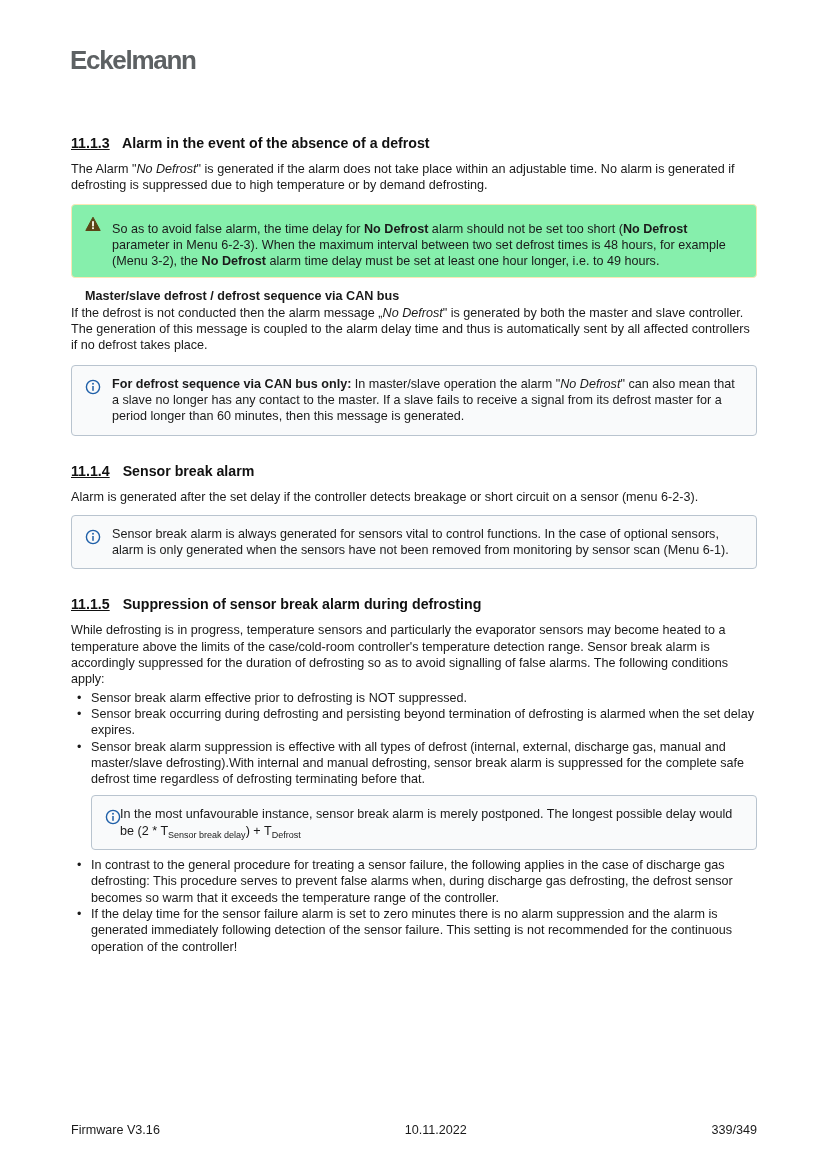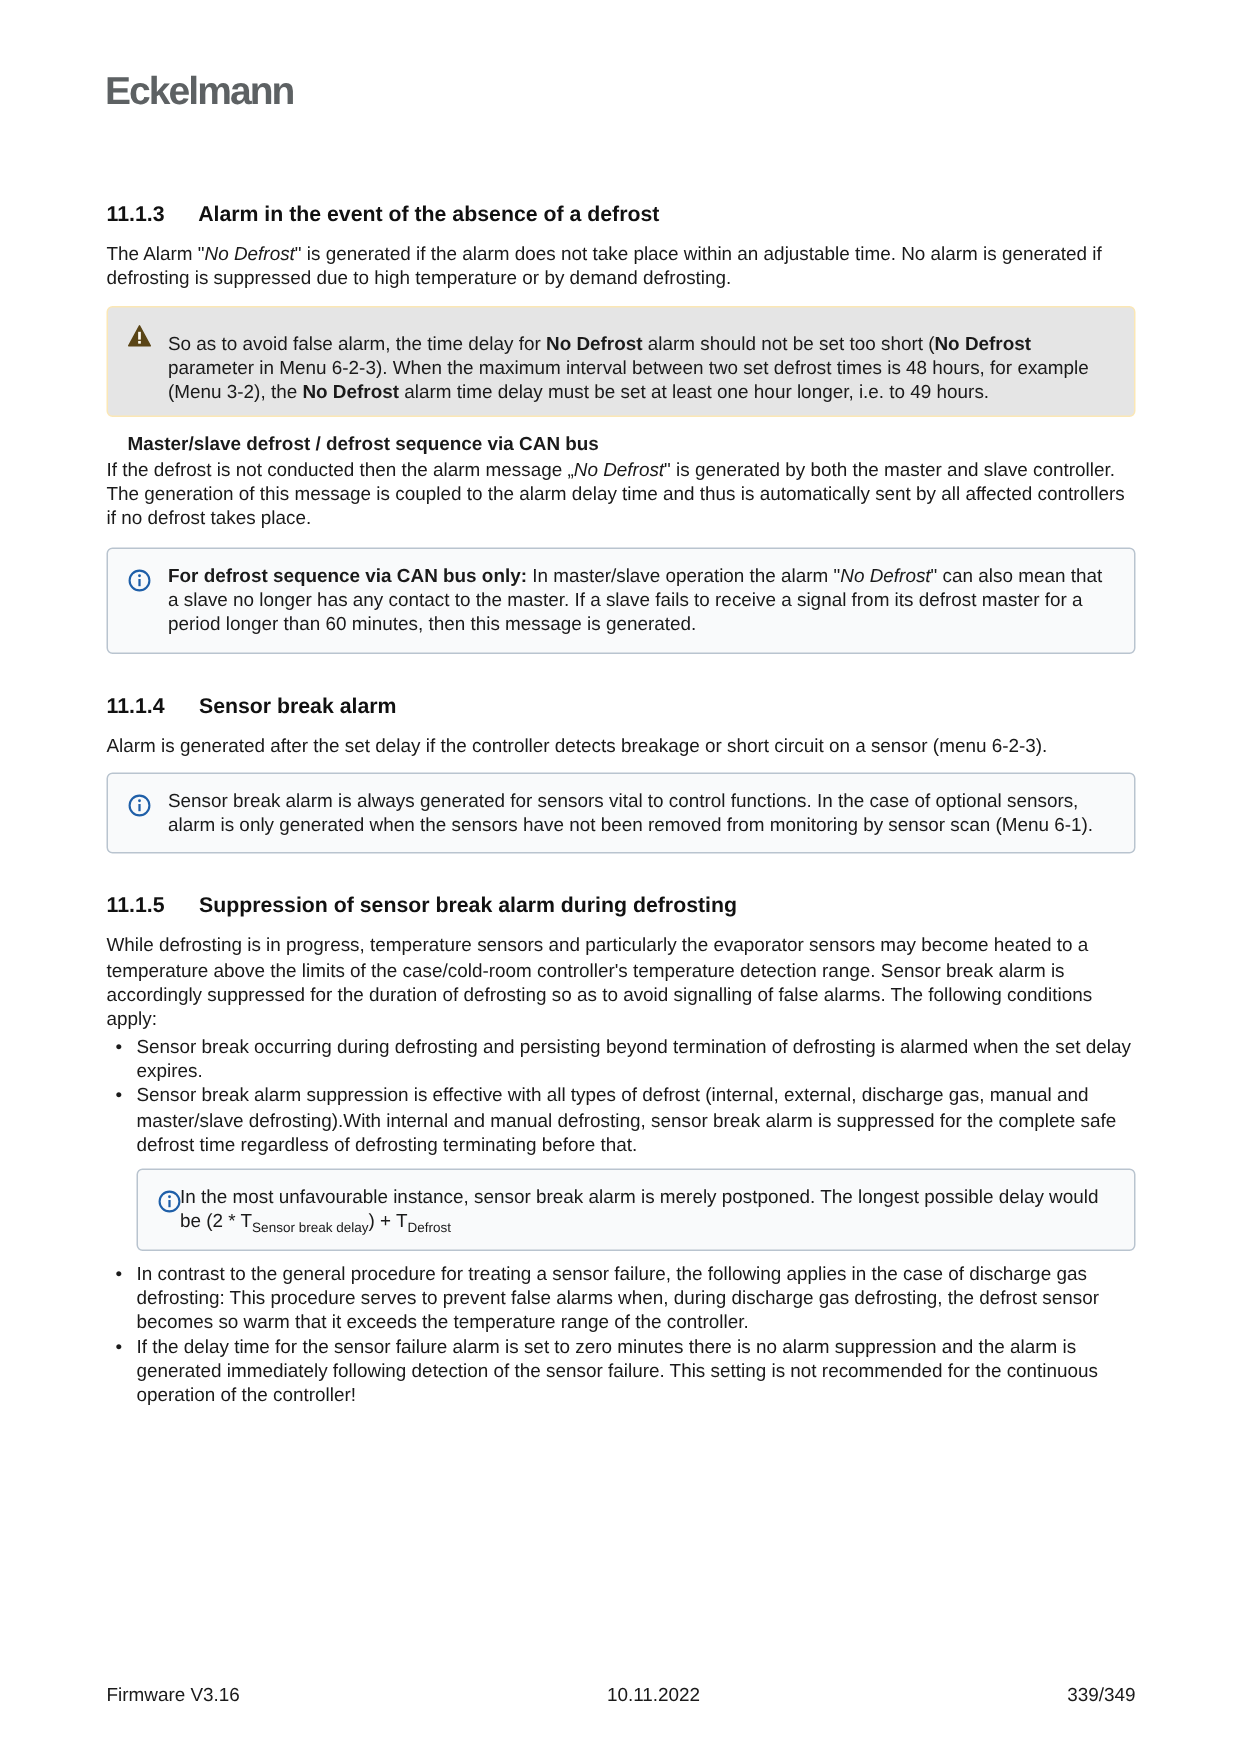--- a/index.html
+++ b/index.html
@@ -19,30 +19,30 @@
     font-size: 26px;
     letter-spacing: -1.3px;
     color: #5d6163;
     line-height: 40px;
   }
   .content { position: absolute; left: 71px; top: 134px; width: 686px; }
   h3 {
     font-size: 14.2px; font-weight: bold; line-height: 18px;
     margin-bottom: 9px; color: #111;
   }
-  h3 .num { margin-right: 19px; }
+  h3 .num { margin-right: 9px; text-decoration: underline; }
   p { margin-bottom: 10px; }
   .subhead { font-weight: bold; padding-left: 14px; }
   .note {
     position: relative;
     border-radius: 4px;
     padding: 6px 14px 8px 40px;
     margin-bottom: 10px;
   }
-  .note.warn { background: #e5e5e5; border: 1.5px solid #fbe7b5; padding-top: 16px; }
+  .note.warn { background: #86efac; border: 1.5px solid #fbe7b5; padding-top: 16px; }
   .note.info { background: #f9fafb; border: 1.5px solid #b9c4cf; padding-top: 10px; padding-bottom: 10px; }
   .note .icon {
     position: absolute; left: 13px; top: 11px; width: 16px; height: 16px;
   }
   .note.info .icon { top: 13px; }
   ul.bullets { list-style: none; margin-left: 6px; }
   ul.bullets li { position: relative; padding-left: 14px; }
   ul.bullets li::before { content: "•"; position: absolute; left: 0; top: 0; }
   .nested-note { margin: 8px 0 7px 14px; padding-left: 28px; }
   sub { font-size: 9px; vertical-align: -3px; line-height: 0; }
@@ -107,20 +107,21 @@
 
   <div class="gap-sec"></div>
 
   <h3>
     <span class="num">11.1.5</span>
     <span>Suppression of sensor break alarm during defrosting</span>
   </h3>
   <p style="margin-bottom:2px">While defrosting is in progress, temperature sensors and particularly the evaporator sensors may become heated to a temperature above the limits of the case/cold-room controller's temperature detection range. Sensor break alarm is accordingly suppressed for the duration of defrosting so as to avoid signalling of false alarms. The following conditions apply:</p>
 
   <ul class="bullets">
+    <li>Sensor break alarm effective prior to defrosting is NOT suppressed.</li>
     <li>Sensor break occurring during defrosting and persisting beyond termination of defrosting is alarmed when the set delay expires.</li>
     <li>
       <span>Sensor break alarm suppression is effective with all types of defrost (internal, external, discharge gas, manual and master/slave defrosting).With internal and manual defrosting, sensor break alarm is suppressed for the complete safe defrost time regardless of defrosting terminating before that.</span>
       <div class="note info nested-note" style="margin-left:0">
         <svg class="icon" viewBox="0 0 16 16">
           <circle cx="8" cy="8" r="6.6" fill="none" stroke="#1f5fa8" stroke-width="1.4"></circle>
           <rect x="7.25" y="7" width="1.5" height="4.8" fill="#1f5fa8"></rect>
           <circle cx="8" cy="4.8" r="0.95" fill="#1f5fa8"></circle>
         </svg>
         <span>In the most unfavourable instance, sensor break alarm is merely postponed. The longest possible delay would be (2 * T</span><sub>Sensor break delay</sub><span>) + T</span><sub>Defrost</sub>

